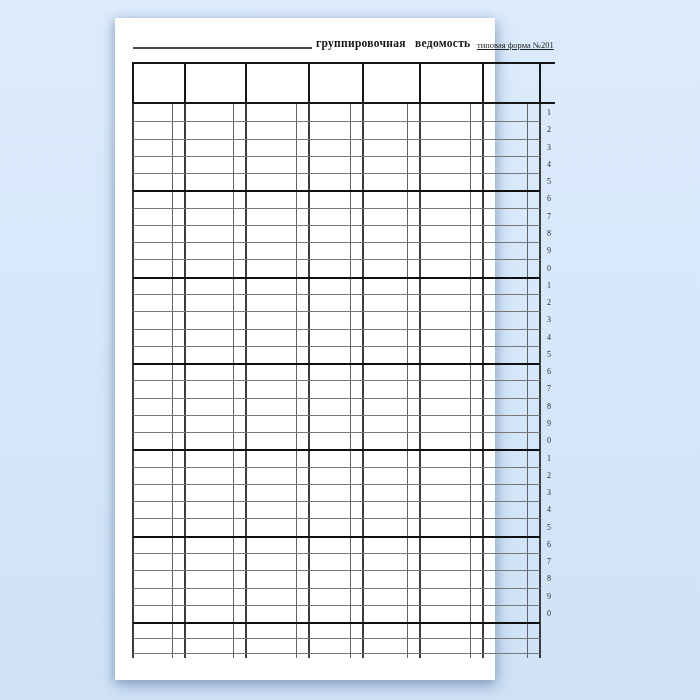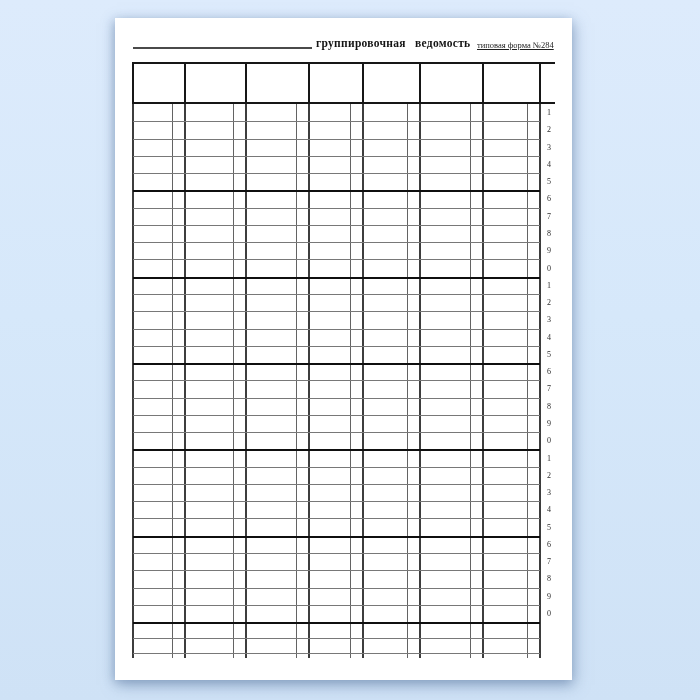--- a/index.html
+++ b/index.html
@@ -9,21 +9,21 @@
     font-family: "Liberation Serif", serif;
   }
   .scene {
     position: relative;
     width: 700px; height: 700px;
     background: linear-gradient(180deg, #ddebfc 0%, #d6e8fa 45%, #cfe2f6 100%);
   }
   .page {
     position: absolute;
     left: 115px; top: 18px;
-    width: 457px; height: 662px;
+    width: 380px; height: 662px;
     background: #ffffff;
     box-shadow: 2px 5px 14px rgba(96, 126, 166, 0.55), -2px 2px 9px rgba(96, 126, 166, 0.35);
   }
   .blank-line {
     position: absolute;
     left: 18px; top: 29px;
     width: 179px; height: 2px;
     background: #4a4a4a;
   }
   .doc-title {
@@ -69,21 +69,21 @@
     color: #2b2b2b;
   }
 </style>
 </head>
 <body>
 
 <div class="scene" id="scene" style="background-color: rgb(214, 232, 250);">
   <div class="page">
     <div class="blank-line"></div>
     <div class="doc-title">группировочная ведомость</div>
-    <div class="form-ref">типовая форма №284</div>
+    <div class="form-ref">типовая форма №201</div>
     <div class="header-band"></div>
     <div id="grid">
         <div class="vline header-v" style="left: 17px; top: 44px; height: 42px;"></div>
         <div class="vline header-v" style="left: 69px; top: 44px; height: 42px;"></div>
         <div class="vline header-v" style="left: 130px; top: 44px; height: 42px;"></div>
         <div class="vline header-v" style="left: 193px; top: 44px; height: 42px;"></div>
         <div class="vline header-v" style="left: 247px; top: 44px; height: 42px;"></div>
         <div class="vline header-v" style="left: 304px; top: 44px; height: 42px;"></div>
         <div class="vline header-v" style="left: 367px; top: 44px; height: 42px;"></div>
         <div class="vline header-v" style="left: 424px; top: 44px; height: 42px;"></div>

